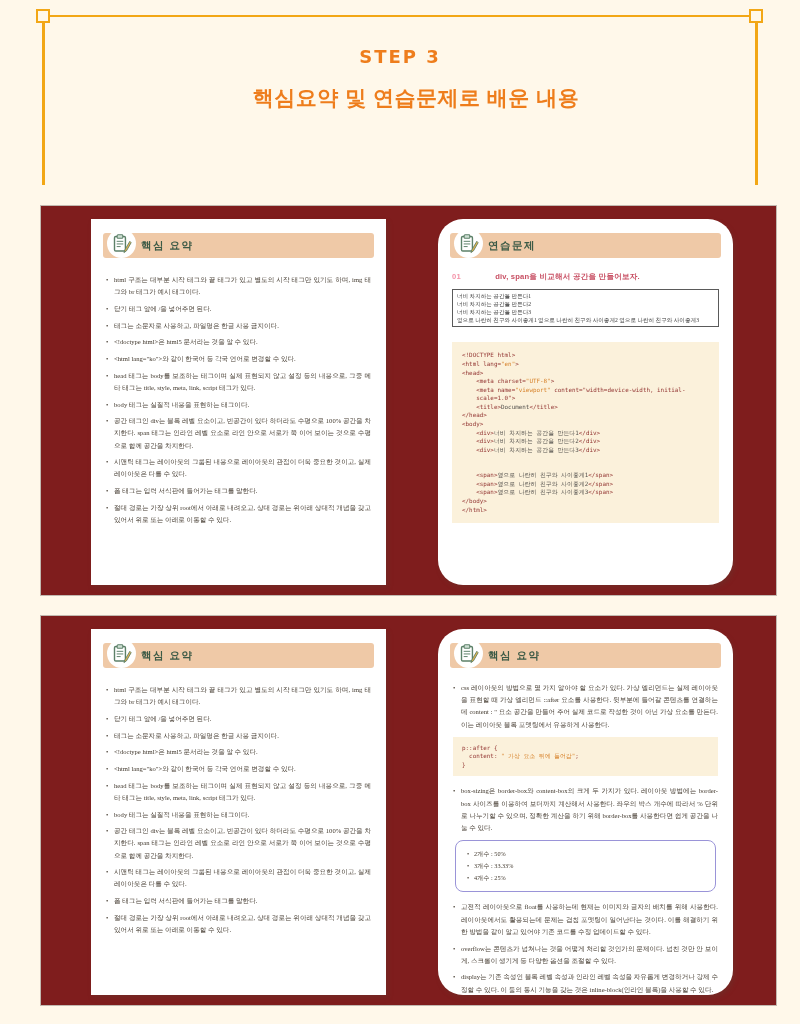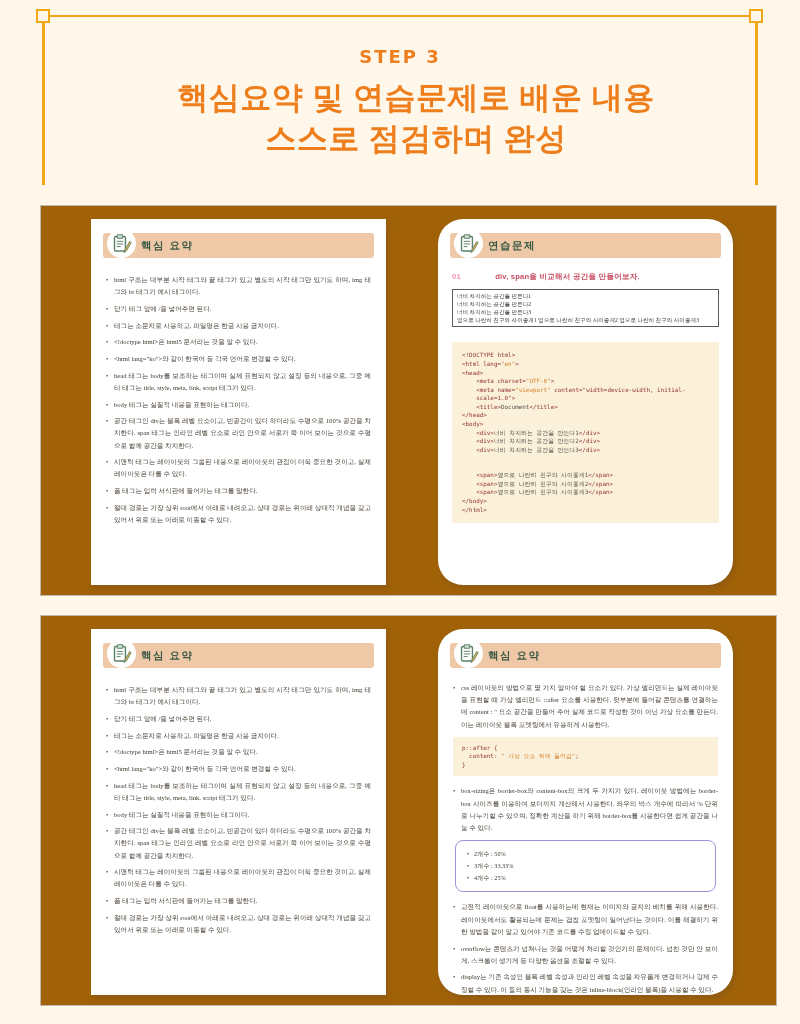--- a/index.html
+++ b/index.html
@@ -17,25 +17,25 @@
   .frame-hline { position:absolute; left:50px; top:14.5px; width:699px; height:2.5px; background:#F2A716; }
   .frame-vline { position:absolute; top:23px; width:2.5px; height:162px; background:#F2A716; }
   .fv-left  { left:42px; }
   .fv-right { left:755px; }
   
   .hero { position:absolute; top:46px; left:0; width:100%; text-align:center; }
   .step-label {
     color:#EE7D1C; font-size:18px; font-weight:800; letter-spacing:2px;
     font-family:"DejaVu Sans", sans-serif; margin-bottom:10px;
   }
-  .hero-title { color:#EE7D1C; font-size:31px; font-weight:800; line-height:41px; letter-spacing:0.5px;margin-left:32px; }
+  .hero-title { color:#EE7D1C; font-size:21px; font-weight:800; line-height:41px; letter-spacing:0.5px;margin-left:32px; }
   
   .panel {
     position:absolute; left:40px; width:737px; height:391px;
-    background:#a16207; border:1px solid #C2B9B0;padding-left:7px;
+    background:#7f1d1d; border:1px solid #C2B9B0;padding-left:7px;
   }
   .panel-top { top:205px; }
   .panel-bottom { top:615px; }
   .page {
     position:absolute; top:13px; width:295px; height:366px;
     background:#ffffff; box-shadow:2px 3px 5px rgba(90,70,55,0.28);
     overflow:hidden;
   }
   .page-left  { left:50px; }
   .page-right { left:347px; left:397px;border-radius:25px; }
@@ -95,21 +95,20 @@
 
 <div class="frame-square fs-left"></div>
 <div class="frame-square fs-right"></div>
 <div class="frame-hline"></div>
 <div class="frame-vline fv-left"></div>
 <div class="frame-vline fv-right"></div>
 
 <div class="hero">
   <div class="step-label">STEP 3</div>
   <div class="hero-title">핵심요약 및 연습문제로 배운 내용</div>
-  <div class="hero-title">스스로 점검하며 완성</div>
 </div>
 
 <section class="panel panel-top">
 
   <div class="page page-left">
     <header class="sec-bar">
       <span class="sec-icon">
         <svg width="21" height="21" viewBox="0 0 24 24">
           <rect x="4" y="4" width="12.5" height="16.5" rx="1.5" fill="#fff" stroke="#5C8068" stroke-width="1.6"></rect>
           <rect x="7" y="2" width="6.5" height="4" rx="1" fill="#CFE0D4" stroke="#5C8068" stroke-width="1.2"></rect>

